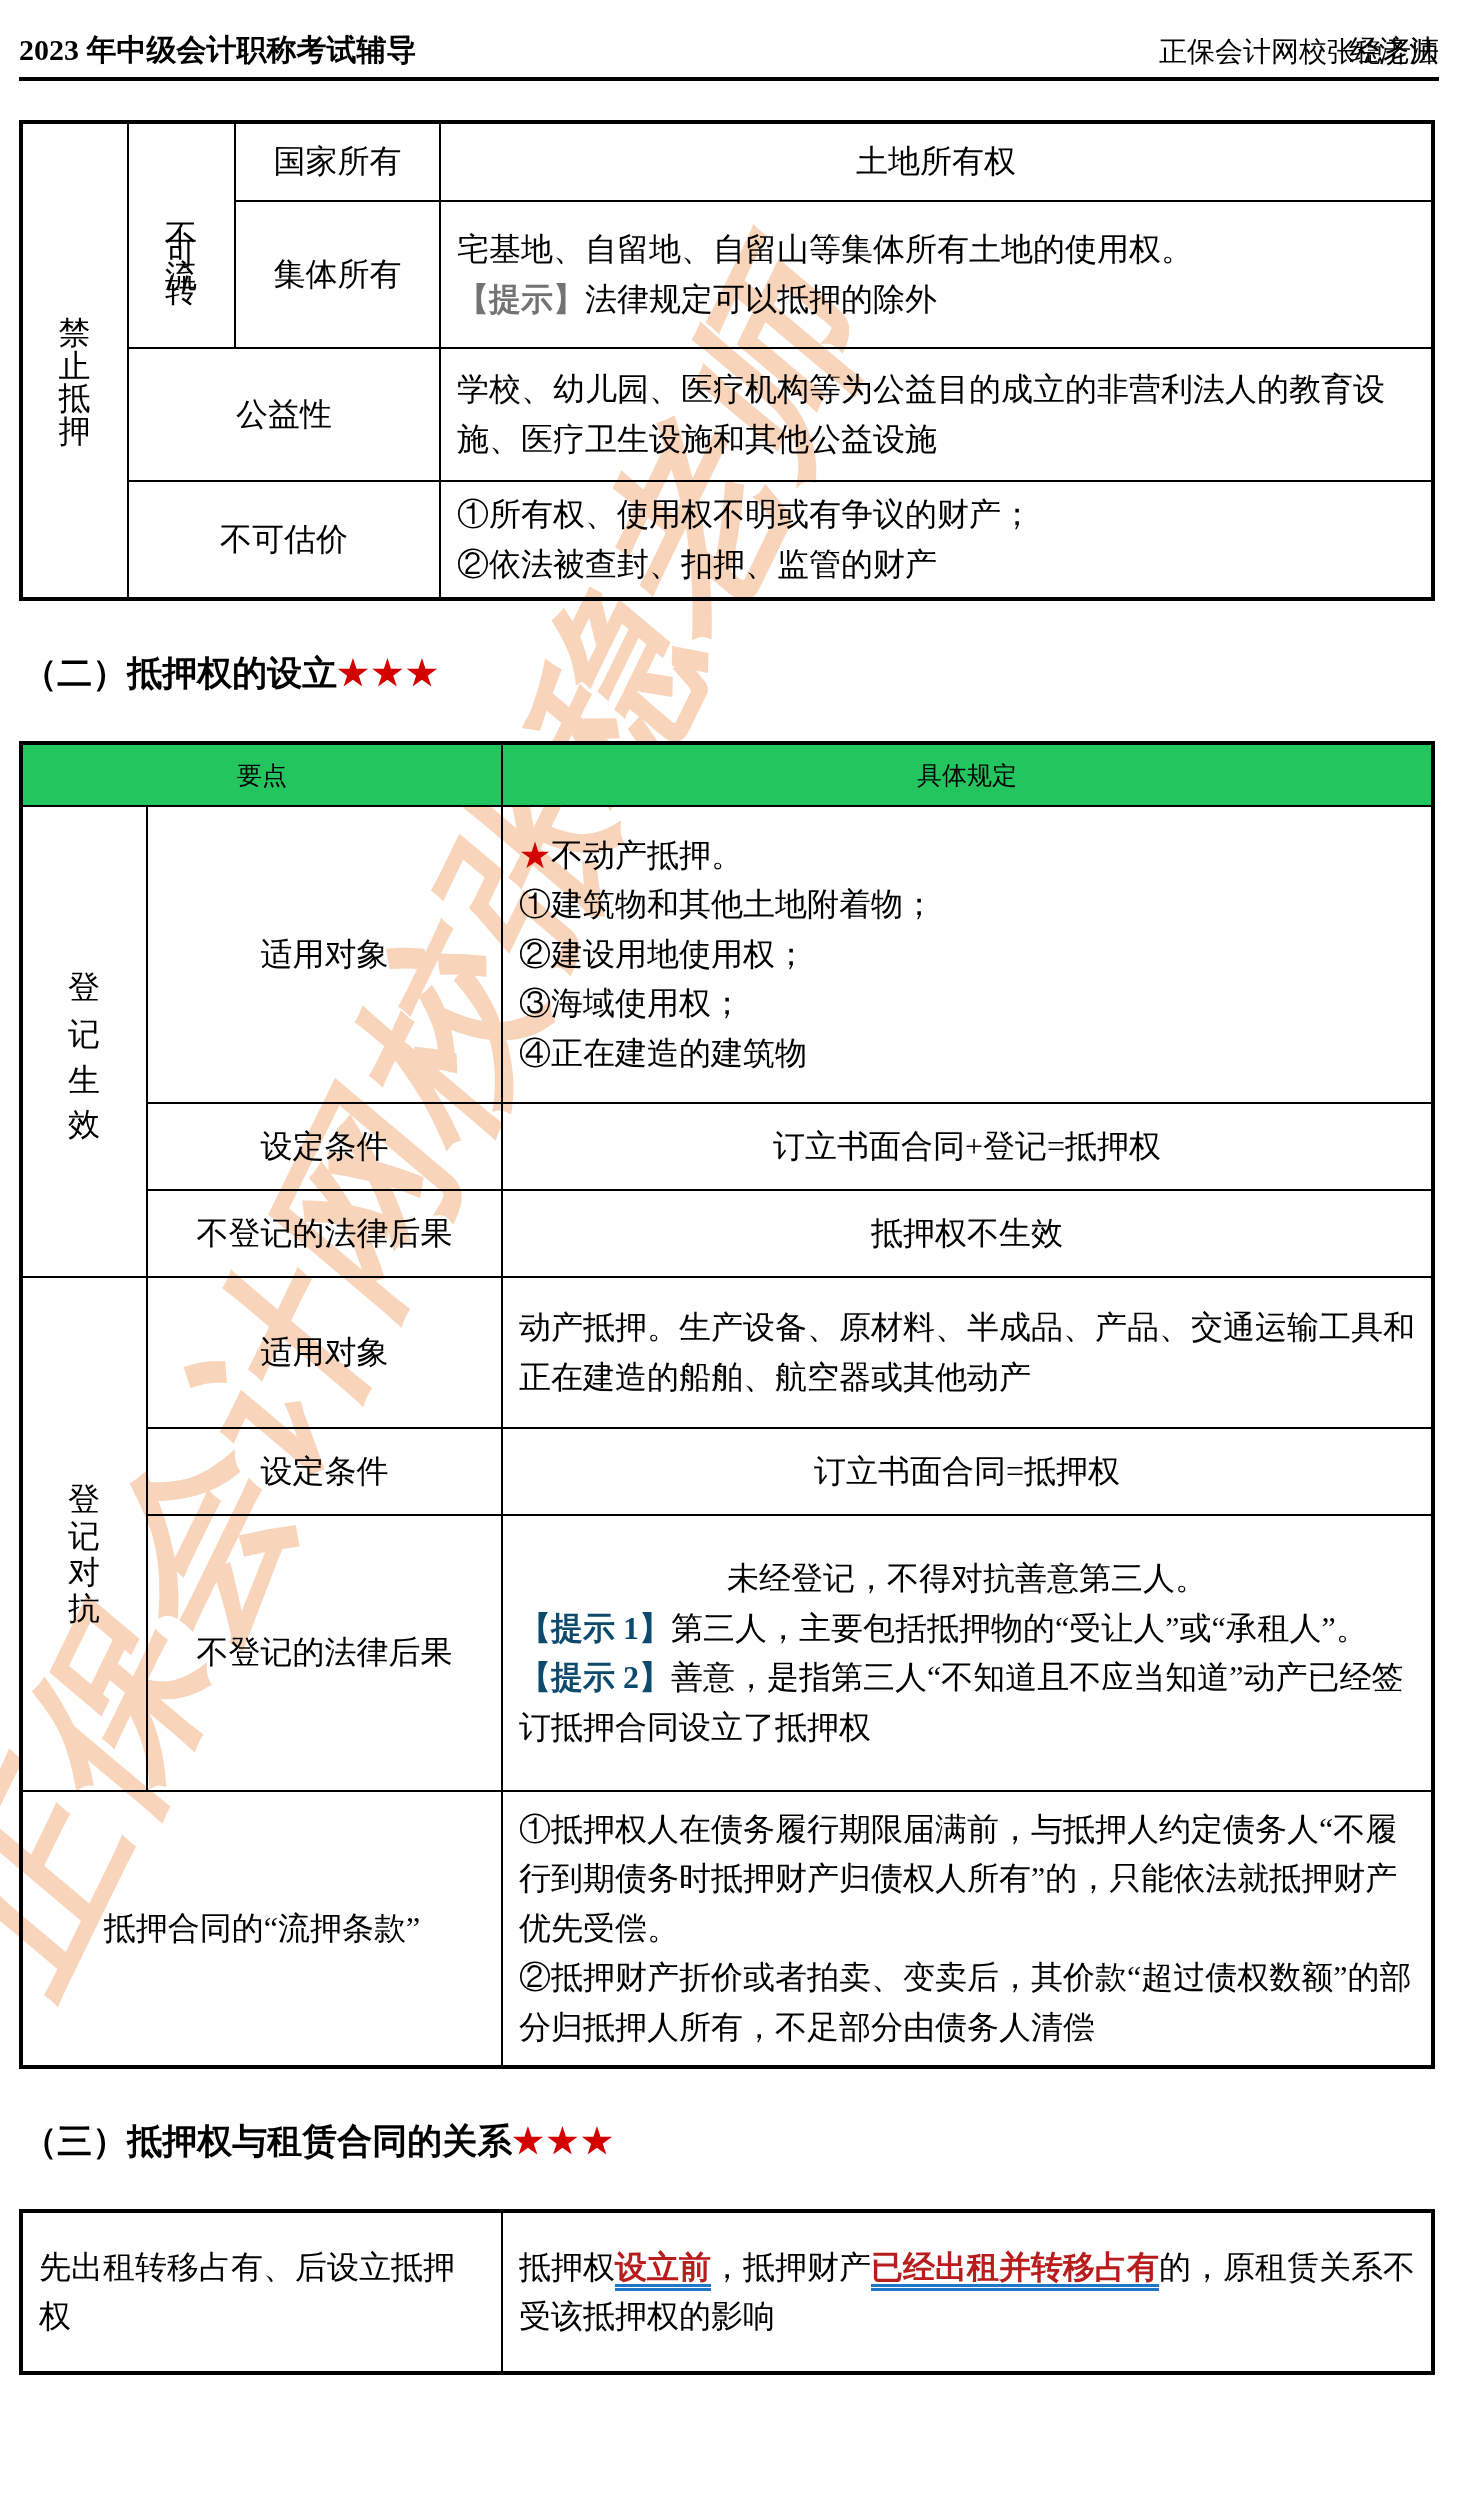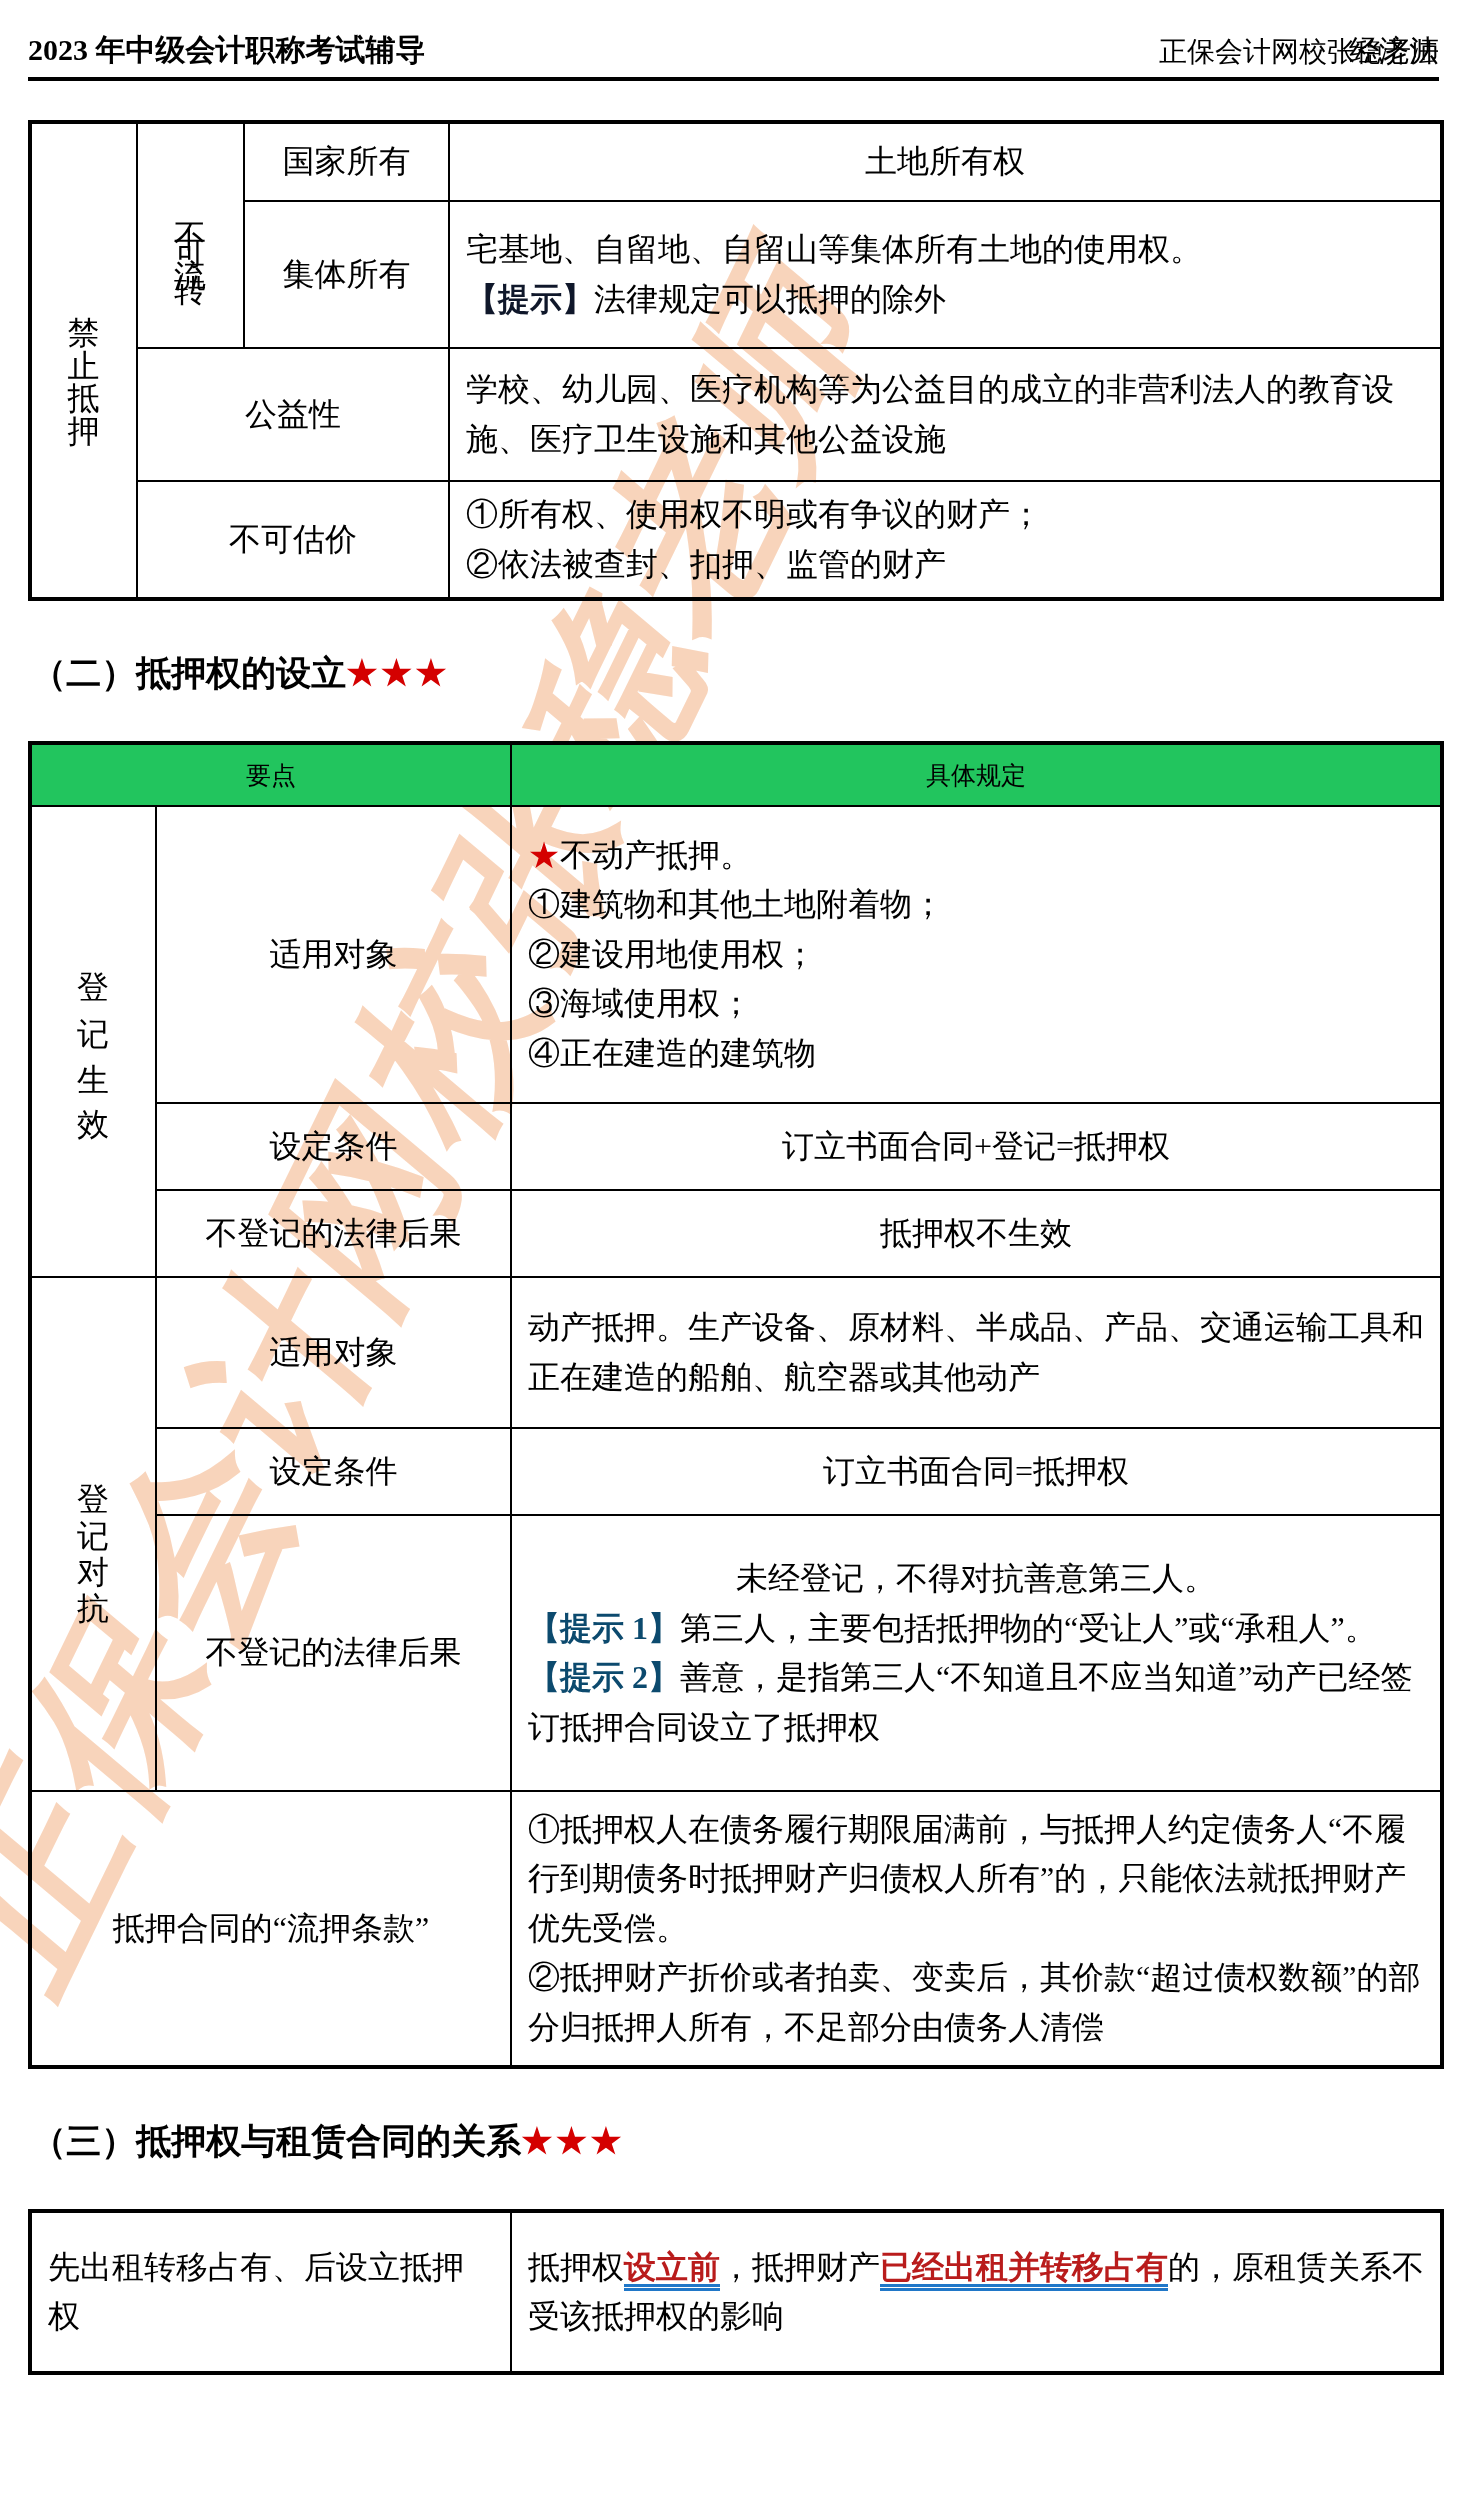--- a/index.html
+++ b/index.html
@@ -2,21 +2,21 @@
 <html style="font-size:12.6px"><head>
 <meta charset="utf-8">
 <style>
   * { margin:0; padding:0; box-sizing:border-box; }
   html,body { background:#ffffff; }
   body {
     width:1463px; height:2512px; position:relative; overflow:hidden;
     font-family:"Liberation Serif","DejaVu Serif",serif;
     color:#000;
   }
-  .page { position:relative; width:1463px; height:1984px; padding:24px 24px 0 28px; z-index:1; }
+  .page { position:relative; width:1463px; height:1984px; padding:24px 24px 0 19px; z-index:1; }
 
   
   .watermark {
     position:absolute; left:-544px; top:990px; width:1909px;
     font-size:183px; font-weight:bold; white-space:nowrap;
     color:rgba(242,177,132,0.55); letter-spacing:4.7px;
     transform:rotate(-64deg); transform-origin:center center;
     z-index:0; pointer-events:none; font-style:italic;
   }
 
@@ -60,21 +60,21 @@
   .t2 .rowB { height:87px; }
   .t2 .rowC { height:87px; }
   .t2 .rowD { height:151px; }
   .t2 .rowE { height:87px; }
   .t2 .rowF { height:276px; }
   .t2 .rowG { height:276px; }
 
   .t3 .hr  { height:79px; }
   .t3 .row { height:162px; }
 
-  .tip-blue { color:#0f172a; font-weight:bold; }
+  .tip-blue { color:#737373; font-weight:bold; }
   .tip-red  { color:#0c4a6e; font-weight:bold; }
   .star-red { color:#D40000; }
   .link {
     color:#b91c1c; font-weight:bold;
     text-decoration:underline; text-decoration-style:double;
     text-decoration-color:#2077C8; text-underline-offset:5.5px;
   }
 
   
   .page-footer {

